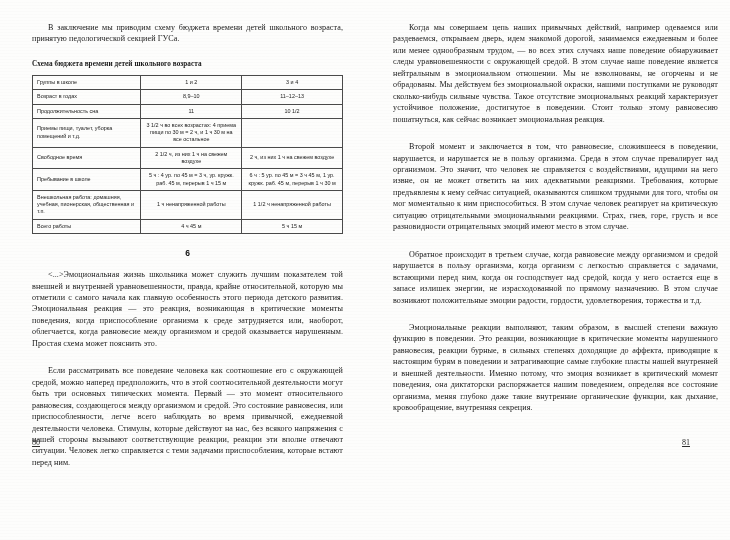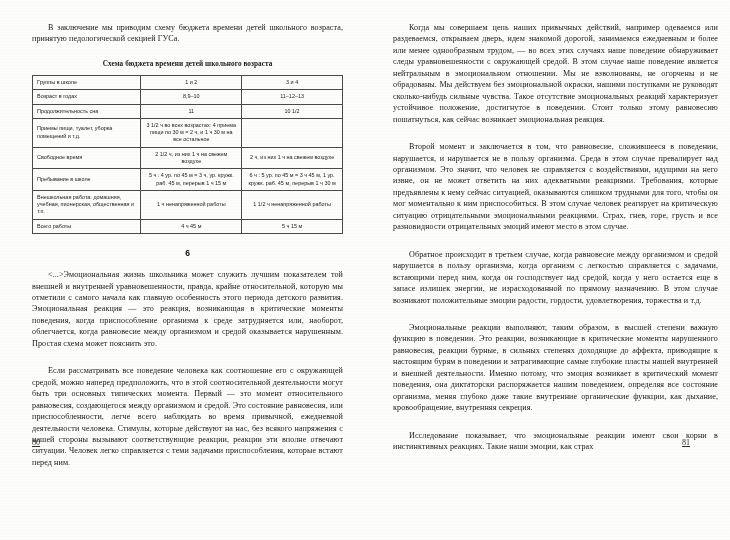--- a/index.html
+++ b/index.html
@@ -41,21 +41,20 @@
     text-indent: 16px;
     margin: 0;
     hyphens: manual;
     letter-spacing: 0.01em;
     color: #171717;
   }
   .para + .para { margin-top: 16px; }
   .tbl-title {
     font-size: 7.2px;
     font-weight: bold;
-    text-align: center;
     margin: 15px 0 7px 0;
     letter-spacing: 0.01em;
   }
   table.budget {
     border-collapse: collapse;
     width: 311px;
     margin: 0 auto;
     font-family: "Liberation Sans", sans-serif;
     font-size: 5.45px;
     line-height: 7.3px;
@@ -173,19 +172,18 @@
     <div class="folio folio-left">80</div>
   </div>
 
   <div class="spine"></div>
 
   <div class="page page-right">
     <p class="para">Когда мы совершаем цепь наших привычных действий, например одеваемся или раздеваемся, открываем дверь, идем знакомой дорогой, занимаемся ежедневным и более или менее однообразным трудом, — во всех этих случаях наше поведение обнаруживает следы уравновешенности с окружающей средой. В этом случае наше поведение является нейтральным в эмоциональном отношении. Мы не взволнованы, не огорчены и не обрадованы. Мы действуем без эмоциональной окраски, нашими поступками не руководят сколько-нибудь сильные чувства. Такое отсутствие эмоциональных реакций характеризует устойчивое положение, достигнутое в поведении. Стоит только этому равновесию пошатнуться, как сейчас возникает эмоциональная реакция.</p>
     <p class="para">Второй момент и заключается в том, что равновесие, сложившееся в поведении, нарушается, и нарушается не в пользу организма. Среда в этом случае превалирует над организмом. Это значит, что человек не справляется с воздействиями, идущими на него извне, он не может ответить на них адекватными реакциями. Требования, которые предъявлены к нему сейчас ситуацией, оказываются слишком трудными для того, чтобы он мог моментально к ним приспособиться. В этом случае человек реагирует на критическую ситуацию отрицательными эмоциональными реакциями. Страх, гнев, горе, грусть и все разновидности отрицательных эмоций имеют место в этом случае.</p>
     <p class="para">Обратное происходит в третьем случае, когда равновесие между организмом и средой нарушается в пользу организма, когда организм с легкостью справляется с задачами, встающими перед ним, когда он господствует над средой, когда у него остается еще в запасе излишек энергии, не израсходованной по прямому назначению. В этом случае возникают положительные эмоции радости, гордости, удовлетворения, торжества и т.д.</p>
     <p class="para">Эмоциональные реакции выполняют, таким образом, в высшей степени важную функцию в поведении. Это реакции, возникающие в критические моменты нарушенного равновесия, реакции бурные, в сильных степенях доходящие до аффекта, приводящие к настоящим бурям в поведении и затрагивающие самые глубокие пласты нашей внутренней и внешней деятельности. Именно потому, что эмоция возникает в критический момент поведения, она диктаторски распоряжается нашим поведением, определяя все состояние организма, меняя глубоко даже такие внутренние органические функции, как дыхание, кровообращение, внутренняя секреция.</p>
-    <p class="para">Исследование показывает, что эмоциональные реакции имеют свои корни в инстинктивных реакциях. Такие наши эмоции, как страх</p>
 
     <div class="folio folio-right">81</div>
   </div>
 
   <div class="grain"></div>
 </div>
 
 </body></html>

